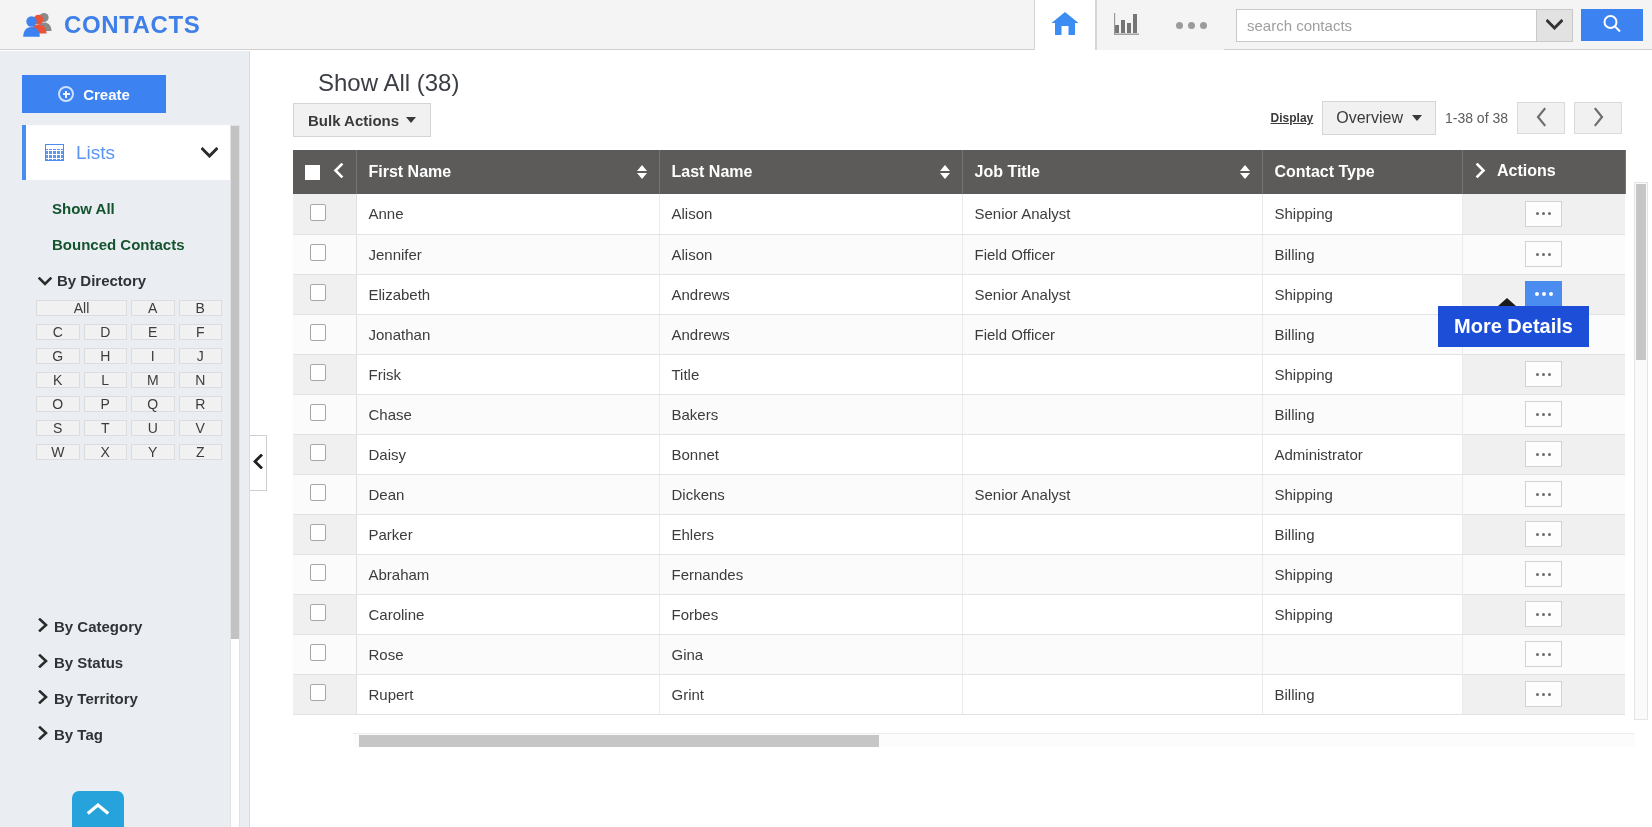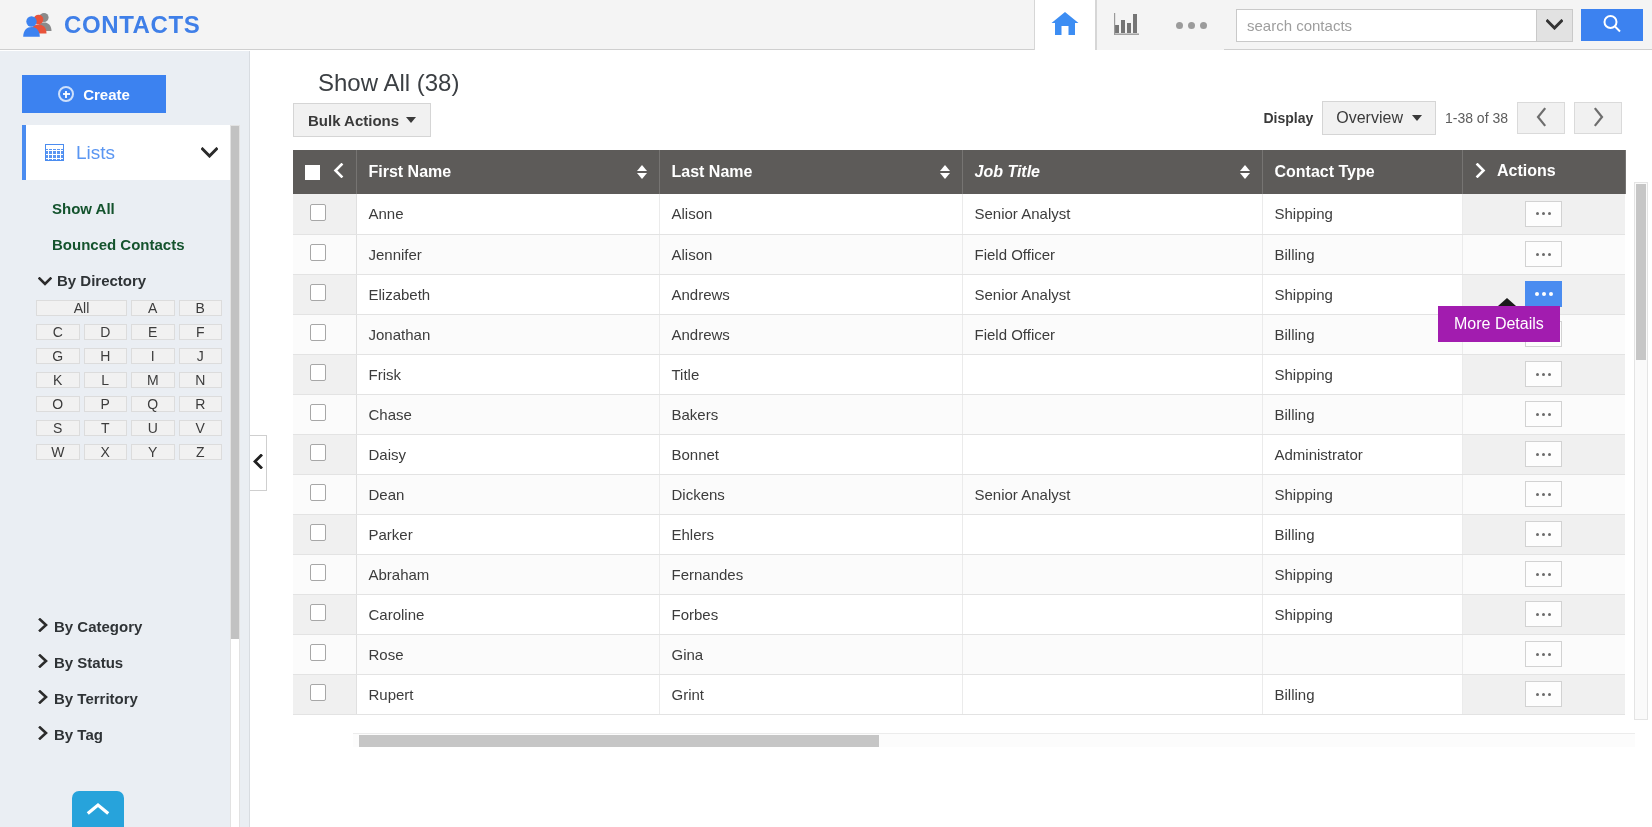--- a/index.html
+++ b/index.html
@@ -176,21 +176,21 @@
   }
   .caret-down {
     width: 0; height: 0; border-left: 5px solid transparent;
     border-right: 5px solid transparent; border-top: 6px solid #3a3a3a;
   }
 
   .display-area {
     position: absolute; right: 30px; top: 50px;
     display: flex; align-items: center; gap: 9px;
   }
-  .display-label { font-size: 14px; font-weight: bold; color: #3a3a3a; }
+  .display-label { font-size: 12px; font-weight: bold; color: #3a3a3a; text-decoration: underline; }
   .overview-btn {
     height: 34px; padding: 0 13px; background: #f1f1f1; border: 1px solid #d5d5d5;
     font-family: "Liberation Sans", sans-serif;
     font-size: 16px; color: #3a3a3a; cursor: pointer;
     display: flex; align-items: center; gap: 9px;
   }
   .range-text { font-size: 14px; color: #5c5c5c; }
   .pager {
     width: 48px; height: 32px; background: #f1f1f1; border: 1px solid #dadada;
     display: flex; align-items: center; justify-content: center; cursor: pointer;
@@ -205,21 +205,21 @@
   table.grid { border-collapse: collapse; width: 1332px; table-layout: fixed; }
   table.grid thead th {
     background: #5d5b59; color: #ffffff;
     height: 44px; font-size: 16px; font-weight: bold; text-align: left;
     padding: 8px 12px; border-right: 1px solid #767472;
     white-space: nowrap;
   }
   th.c-check { width: 63px; padding: 0 0 0 14px; }
   th.c-first { width: 303px; }
   th.c-last  { width: 303px; }
-  th.c-job   { width: 300px; font-style: italic; }
+  th.c-job   { width: 300px; }
   th.c-type  { width: 200px; }
   th.c-act   { width: 163px; border-right: none; }
 
   .th-inner { display: flex; align-items: center; justify-content: space-between; }
   .sort-arrows { display: flex; flex-direction: column; gap: 2px; margin-left: 8px; }
   .sort-arrows b {
     display: block; width: 0; height: 0;
     border-left: 5px solid transparent; border-right: 5px solid transparent;
   }
   .sort-arrows b.up { border-bottom: 6px solid #fff; }
@@ -255,23 +255,24 @@
     width: 37px; height: 26px; background: #fdfdfd; border: 1px solid #d2d2d2;
     display: inline-flex; align-items: center; justify-content: center; gap: 3px;
     cursor: pointer;
   }
   .act-btn i { width: 3px; height: 3px; border-radius: 50%; background: #6b6b6b; display: block; }
   .act-btn.hot { background: #4a8cf0; border-color: #4a8cf0; }
   .act-btn.hot i { background: #ffffff; width: 4px; height: 4px; }
 
   .tooltip {
     position: absolute; left: 1438px; top: 306px;
-    background: #a21caf; color: #fff;
-    font-size: 16px; padding: 9px 16px; white-space: nowrap;
+    background: #1d4ed8; color: #fff;
+    font-size: 20px; padding: 9px 16px; white-space: nowrap;
     z-index: 60;
+    font-weight: bold;
   }
   .tooltip::before {
     content: ''; position: absolute; top: -8px; left: 60px;
     border-left: 9px solid transparent; border-right: 9px solid transparent;
     border-bottom: 8px solid #1b1b1b;
   }
 
   .v-scroll {
     position: absolute; left: 1634px; top: 182px; width: 14px; height: 538px;
     background: #fafafa; border: 1px solid #e4e4e4; z-index: 30;

